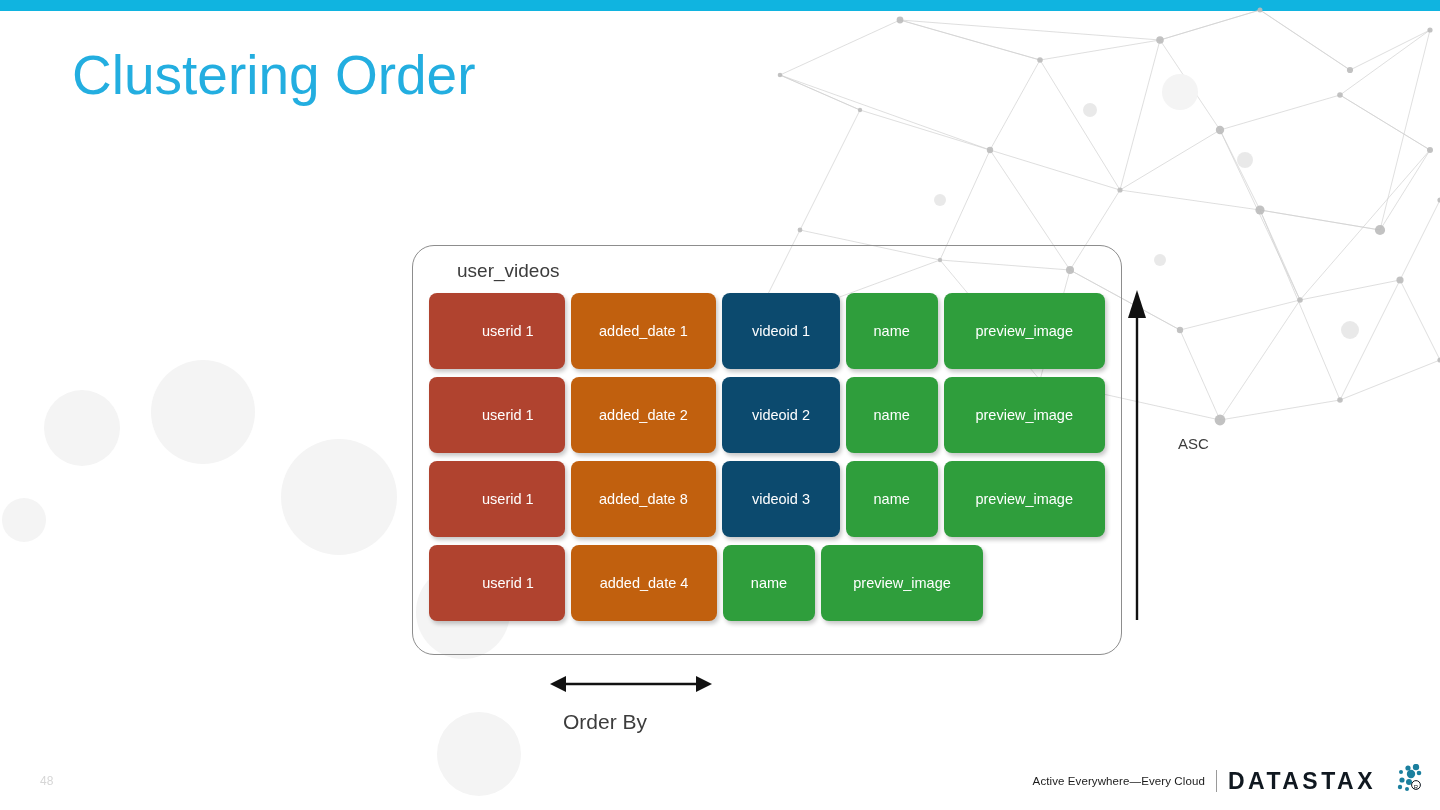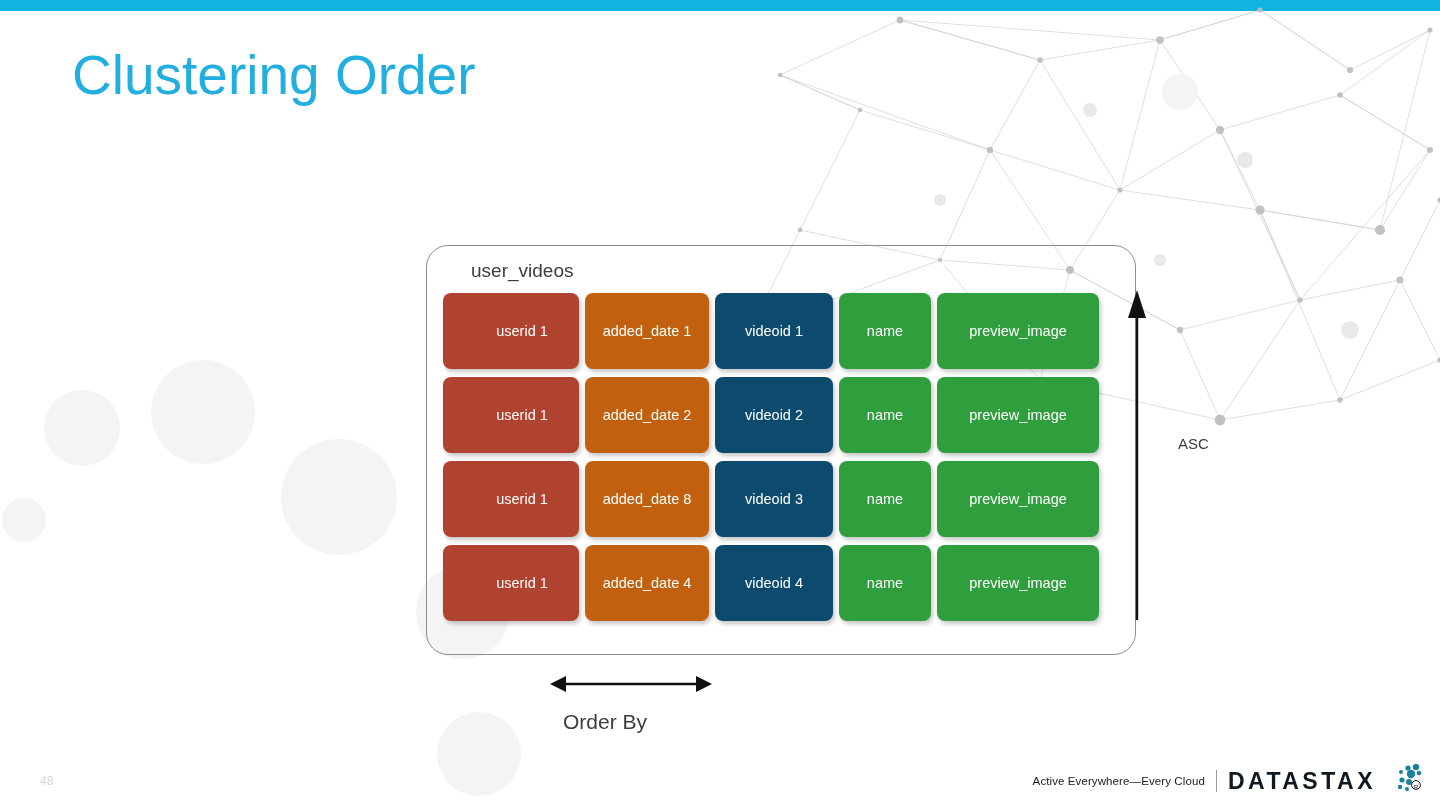--- a/index.html
+++ b/index.html
@@ -51,21 +51,21 @@
     color: #23AEE0;
     font-family: "Liberation Sans", sans-serif;
     font-weight: normal;
     letter-spacing: 0px;
     white-space: nowrap;
   }
 
   
   #table-container {
     position: absolute;
-    left: 426px;
+    left: 412px;
     top: 245px;
     width: 710px;
     height: 410px;
     border: 1.5px solid #8d8d8d;
     border-radius: 22px;
     background: rgba(255,255,255,0.0);
     box-sizing: border-box;
   }
   #table-name {
     position: absolute;
@@ -100,21 +100,21 @@
     justify-content: center;
     margin-right: 6px;
     box-shadow: 2px 3px 4px rgba(0,0,0,0.22);
     box-sizing: border-box;
     text-align: center;
     overflow: hidden;
   }
   .cell-label { pointer-events: none; }
 
   .c-partition { width: 136px; background: #B0432F; padding-left: 22px; }
-  .c-cluster   { width: 124px; background: #C1600E; }
+  .c-cluster   { width: 146px; background: #C1600E; }
   .c-cluster2  { width: 118px; background: #0c4a6e; }
   .c-data      { width: 92px;  background: #2F9E3C; }
   .c-data2     { width: 162px; background: #2F9E3C; margin-right: 0; justify-content: center; }
 
   
   #asc-arrow {
     position: absolute;
     left: 1120px;
     top: 288px;
     width: 34px;
@@ -339,23 +339,20 @@
           </div>
       </div>
 
       <div class="grid-row">
         <div class="cell c-partition">
             <span class="cell-label">userid 1</span>
           </div>
         <div class="cell c-cluster">
             <span class="cell-label">added_date 4</span>
           </div>
-        <div class="cell c-cluster2">
-            <span class="cell-label">videoid 4</span>
-          </div>
         <div class="cell c-data">
             <span class="cell-label">name</span>
           </div>
         <div class="cell c-data2">
             <span class="cell-label">preview_image</span>
           </div>
       </div>
 
     </div>
   </div>

